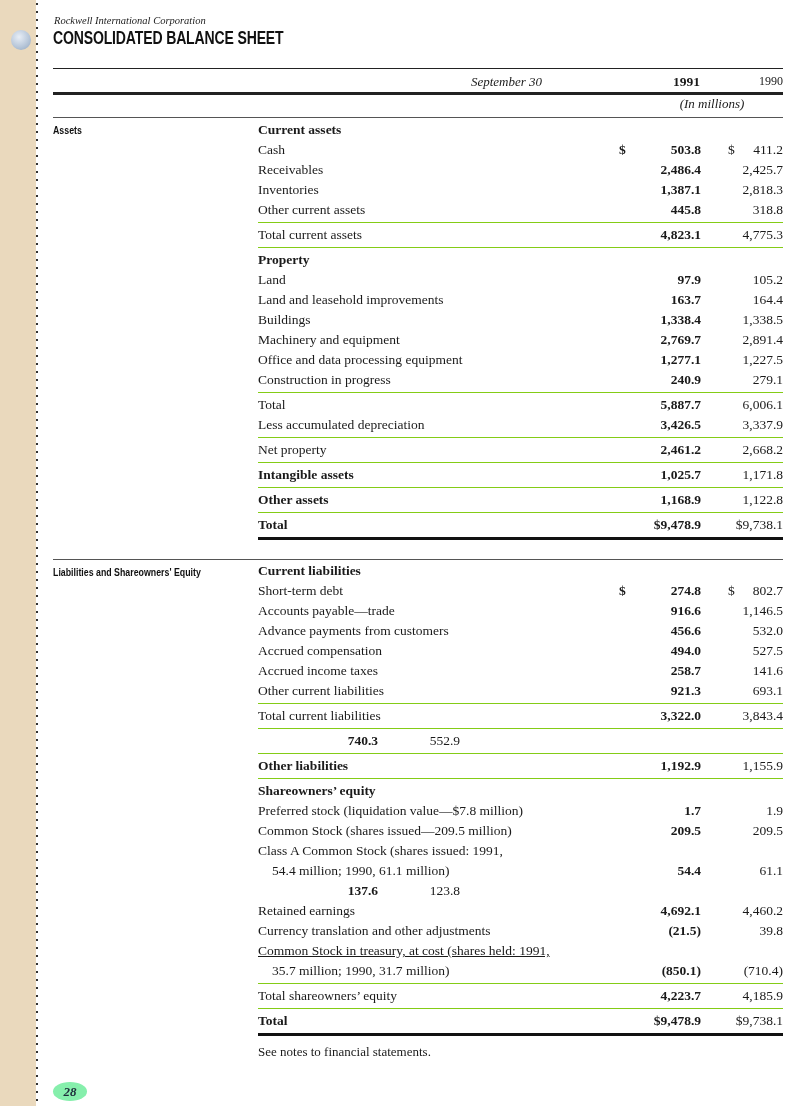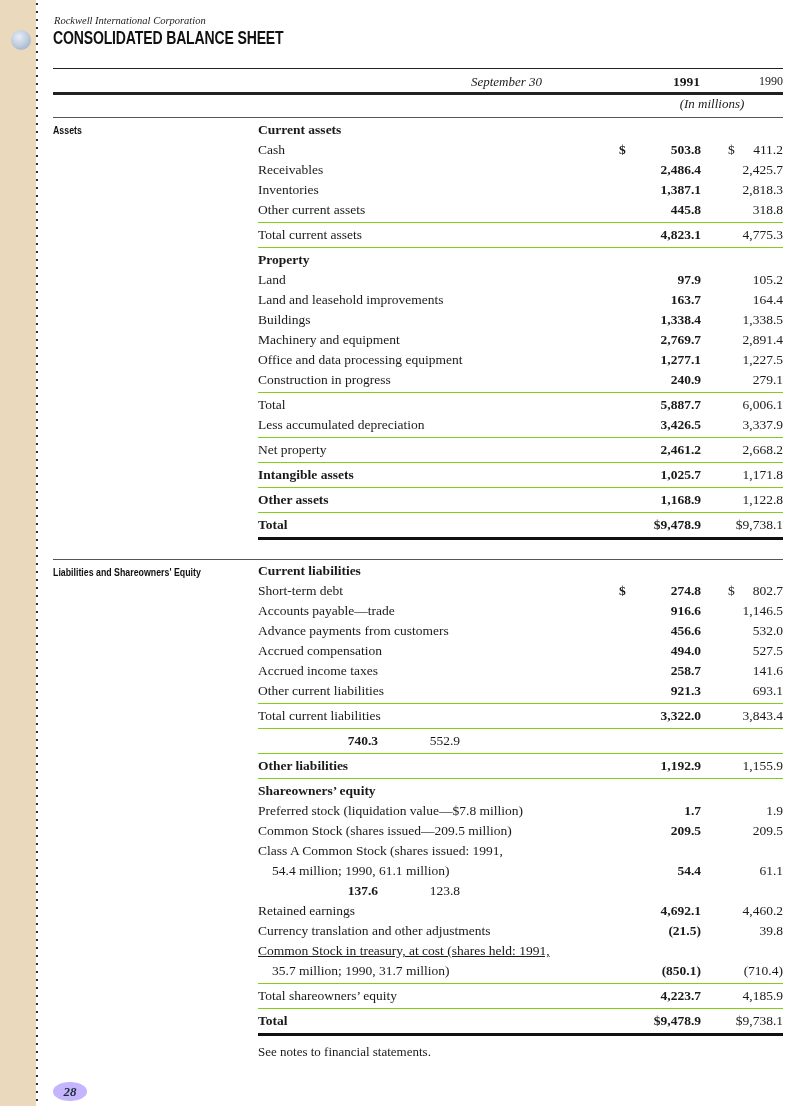--- a/index.html
+++ b/index.html
@@ -51,21 +51,21 @@
   .row.topline { border-top: 1px solid #84cc16; margin-top: 2px; padding-top: 2px; }
   .row.doubleline-below { border-bottom: 3px solid #111; padding-bottom: 2px; }
   .dollar { position: absolute; left: 0; }
   .v1 .dollar { left: 38px; }
   .v2 .dollar { left: 27px; }
   .lbl .wrap2 { display: block; padding-left: 14px; }
 
   .notes { position: absolute; left: 258px; top: 1044px; font-size: 13px; text-align: center; }
   .pagenum {
     position: absolute; left: 53px; top: 1082px; width: 34px; height: 19px; border-radius: 50%;
-    background: #c4b5fd; font-style: italic; font-weight: bold; font-size: 13px;
+    background: #86efac; font-style: italic; font-weight: bold; font-size: 13px;
     text-align: center; line-height: 19px; color: #1d2a3a;
   }
 </style>
 </head>
 <body>
 
 <div class="margin-strip"></div>
 <div class="perf"></div>
 <div class="bullet-ball"></div>
 

